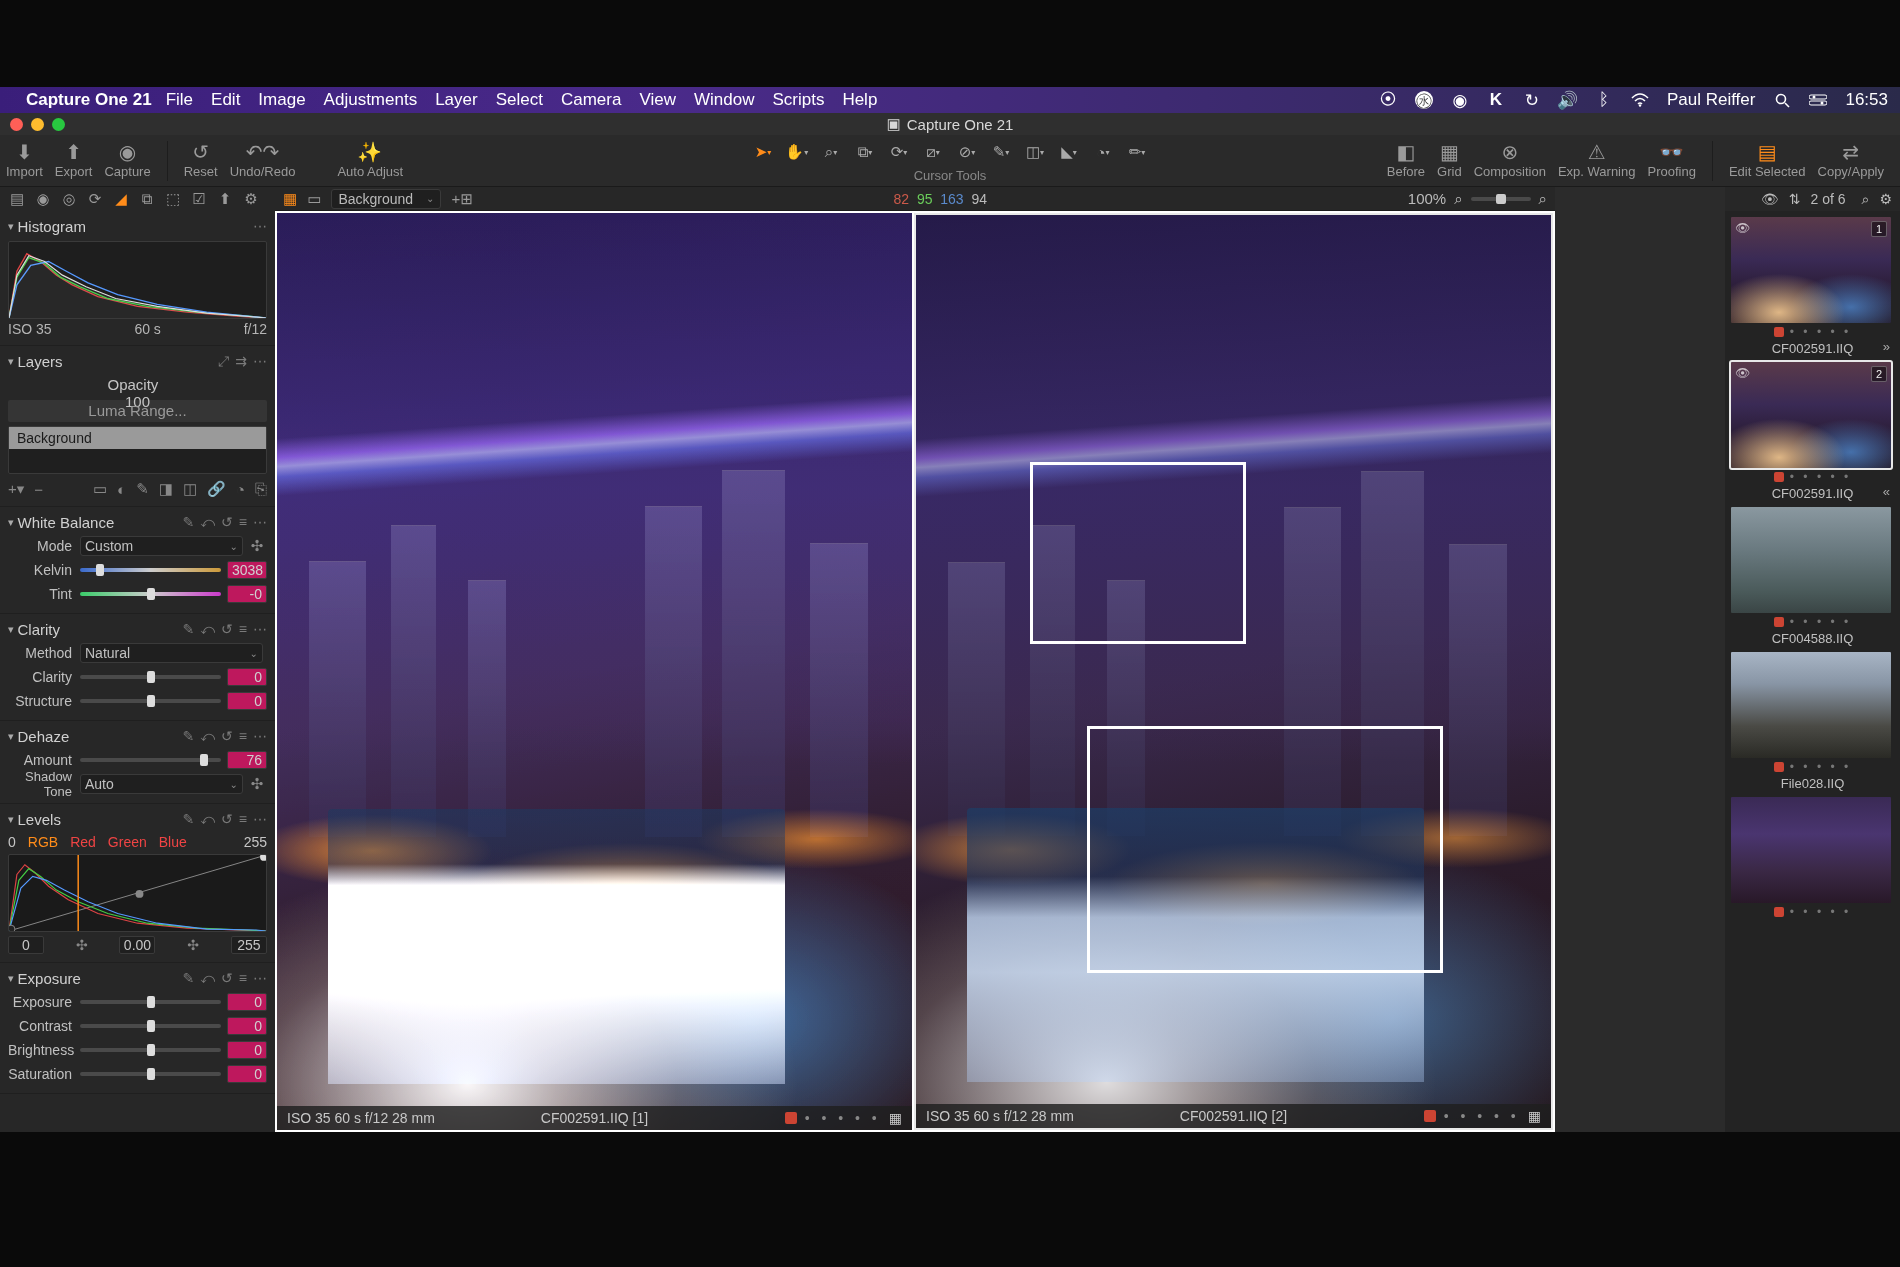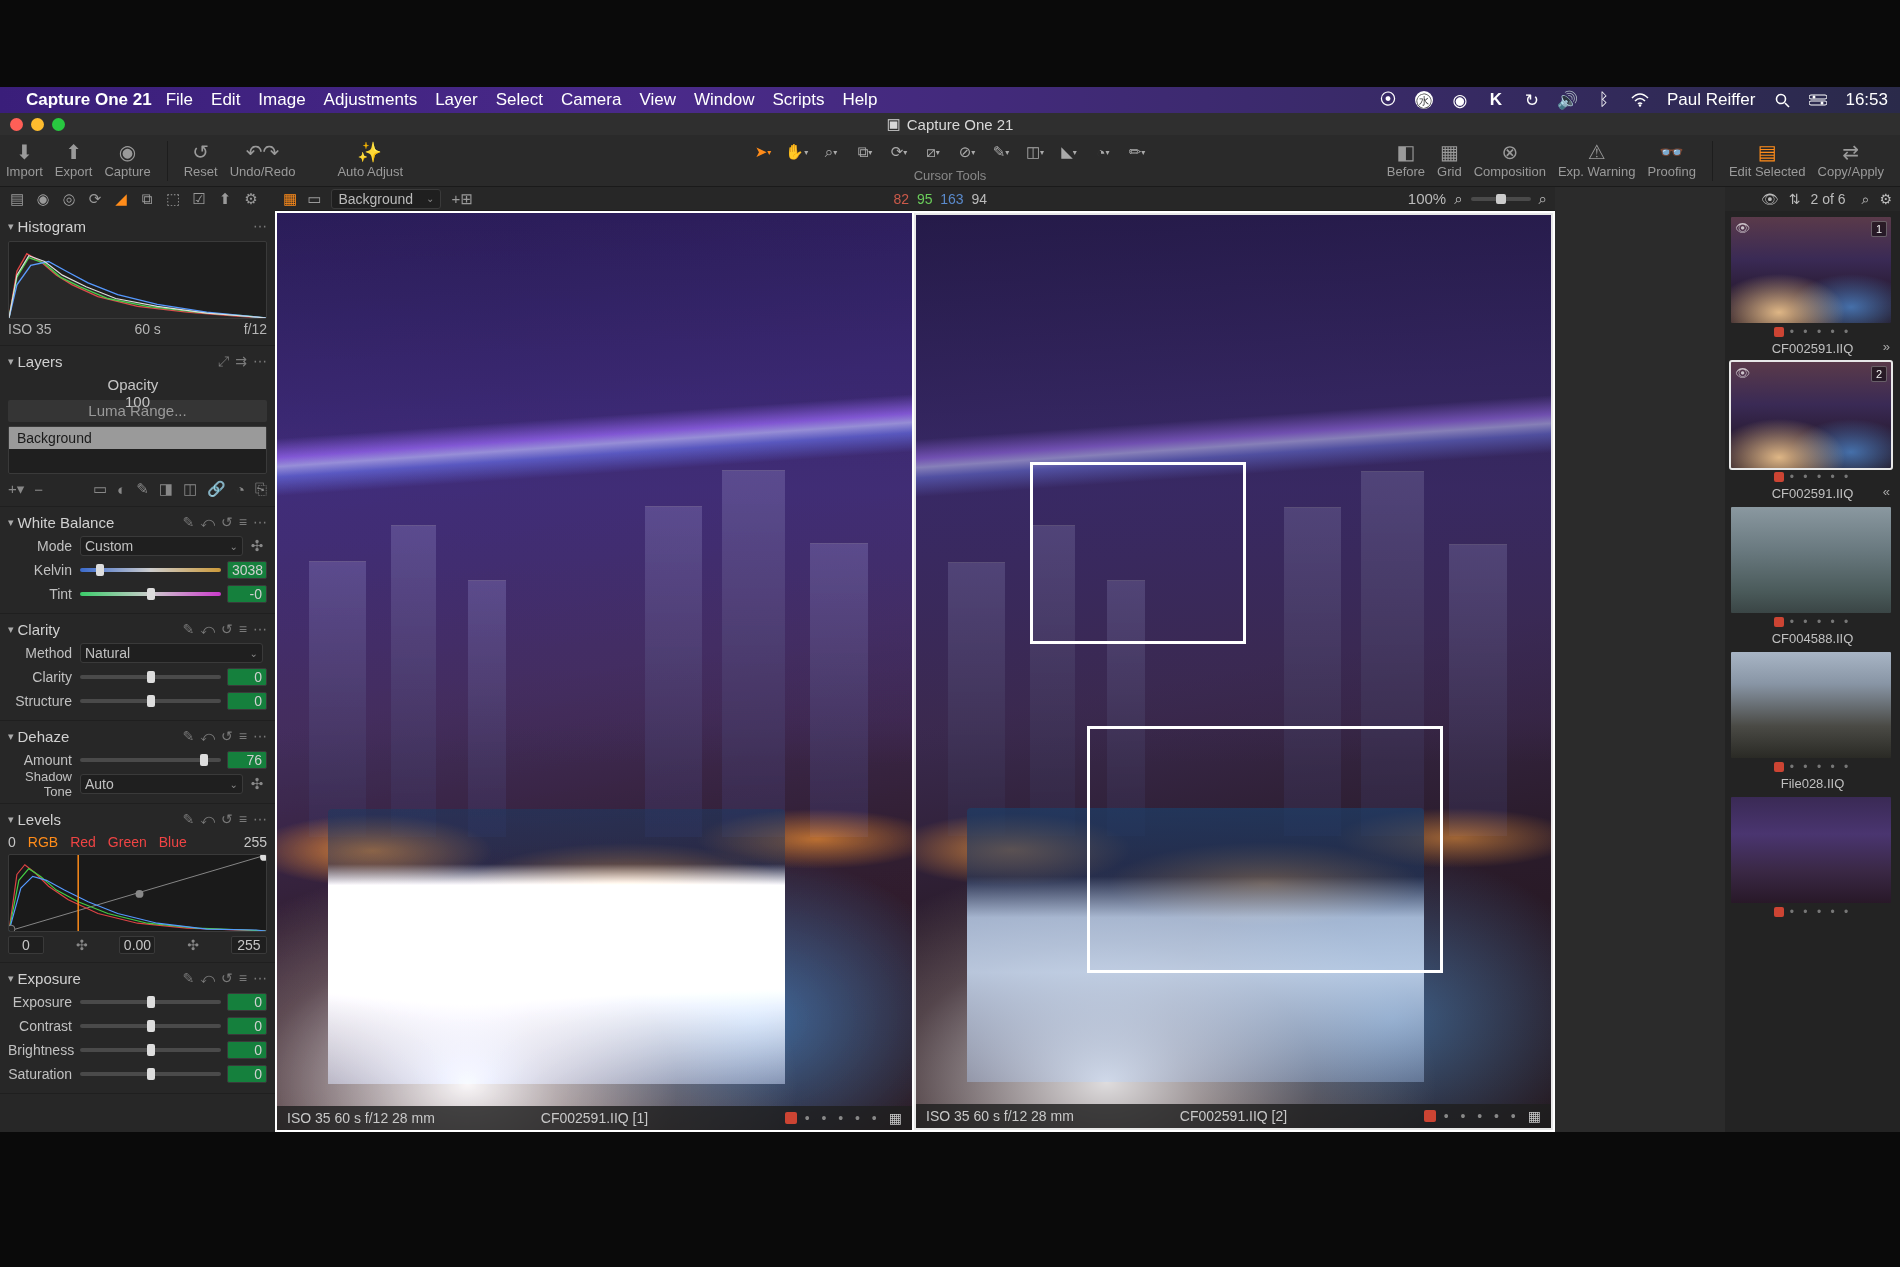--- a/index.html
+++ b/index.html
@@ -50,21 +50,21 @@
 .histogram { position: relative; height: 78px; background: #1e1e1e; border: 1px solid #3a3a3a; margin-top: 4px; border-radius: 2px; overflow:hidden;}
 .hist-footer { display: flex; justify-content: space-between; color: #b5b5b5; font-size: 14px; margin-top: 2px; }
 
 
 .prow { display: flex; align-items: center; height: 22px; margin-top: 2px; }
 .prow .plabel { width: 72px; text-align: right; color: #c0c0c0; font-size: 14px; padding-right: 8px; }
 .prow .slider { flex: 1; height: 4px; background: #4a4a4a; border-radius: 2px; position: relative; margin-right: 6px; }
 .prow .slider.kelvin { background: linear-gradient(90deg,#3a6acc,#cccccc,#cc9a3a); }
 .prow .slider.tint { background: linear-gradient(90deg,#3acc6a,#cccccc,#cc3acc); }
 .prow .slider .knob { position: absolute; top: -4px; width: 8px; height: 12px; background: #ddd; border-radius: 2px; transform: translateX(-50%); }
-.prow .pval { width: 40px; text-align: right; color: #d0d0d0; font-size: 14px; background: #15803d; border: 1px solid #3a3a3a; height: 18px; line-height: 16px; padding: 0 4px; border-radius: 2px; }
+.prow .pval { width: 40px; text-align: right; color: #d0d0d0; font-size: 14px; background: #be185d; border: 1px solid #3a3a3a; height: 18px; line-height: 16px; padding: 0 4px; border-radius: 2px; }
 .prow .ppick { width: 20px; text-align: center; color: #888; }
 .prow select, .prow .pselect { flex: 1; background: #1f1f1f; border: 1px solid #3a3a3a; color: #c0c0c0; height: 20px; font-size: 14px; border-radius: 3px; padding: 0 4px; margin-right: 4px; display:flex; align-items:center; justify-content:space-between;}
 .prow .pselect .scaret { color:#888; font-size:10px; }
 
 .layers-body { margin-top: 4px; }
 .layers-body .opacity-row { display:flex; align-items:center; height:22px;flex-direction:column; }
 .layers-body .luma-btn { background: #353535; text-align: center; height: 22px; line-height: 22px; color: #9a9a9a; border-radius: 2px; margin-top: 2px; }
 .layers-body .layer-list { margin-top: 4px; background: #1f1f1f; height: 48px; border: 1px solid #3a3a3a; border-radius: 2px; }
 .layers-body .layer-row { background: #9a9a9a; color: #1a1a1a; height: 22px; line-height: 22px; padding: 0 8px; font-size: 14px; }
 .layer-tools { display:flex; align-items:center; gap: 10px; margin-top: 6px; color: #888; font-size: 15px; }

